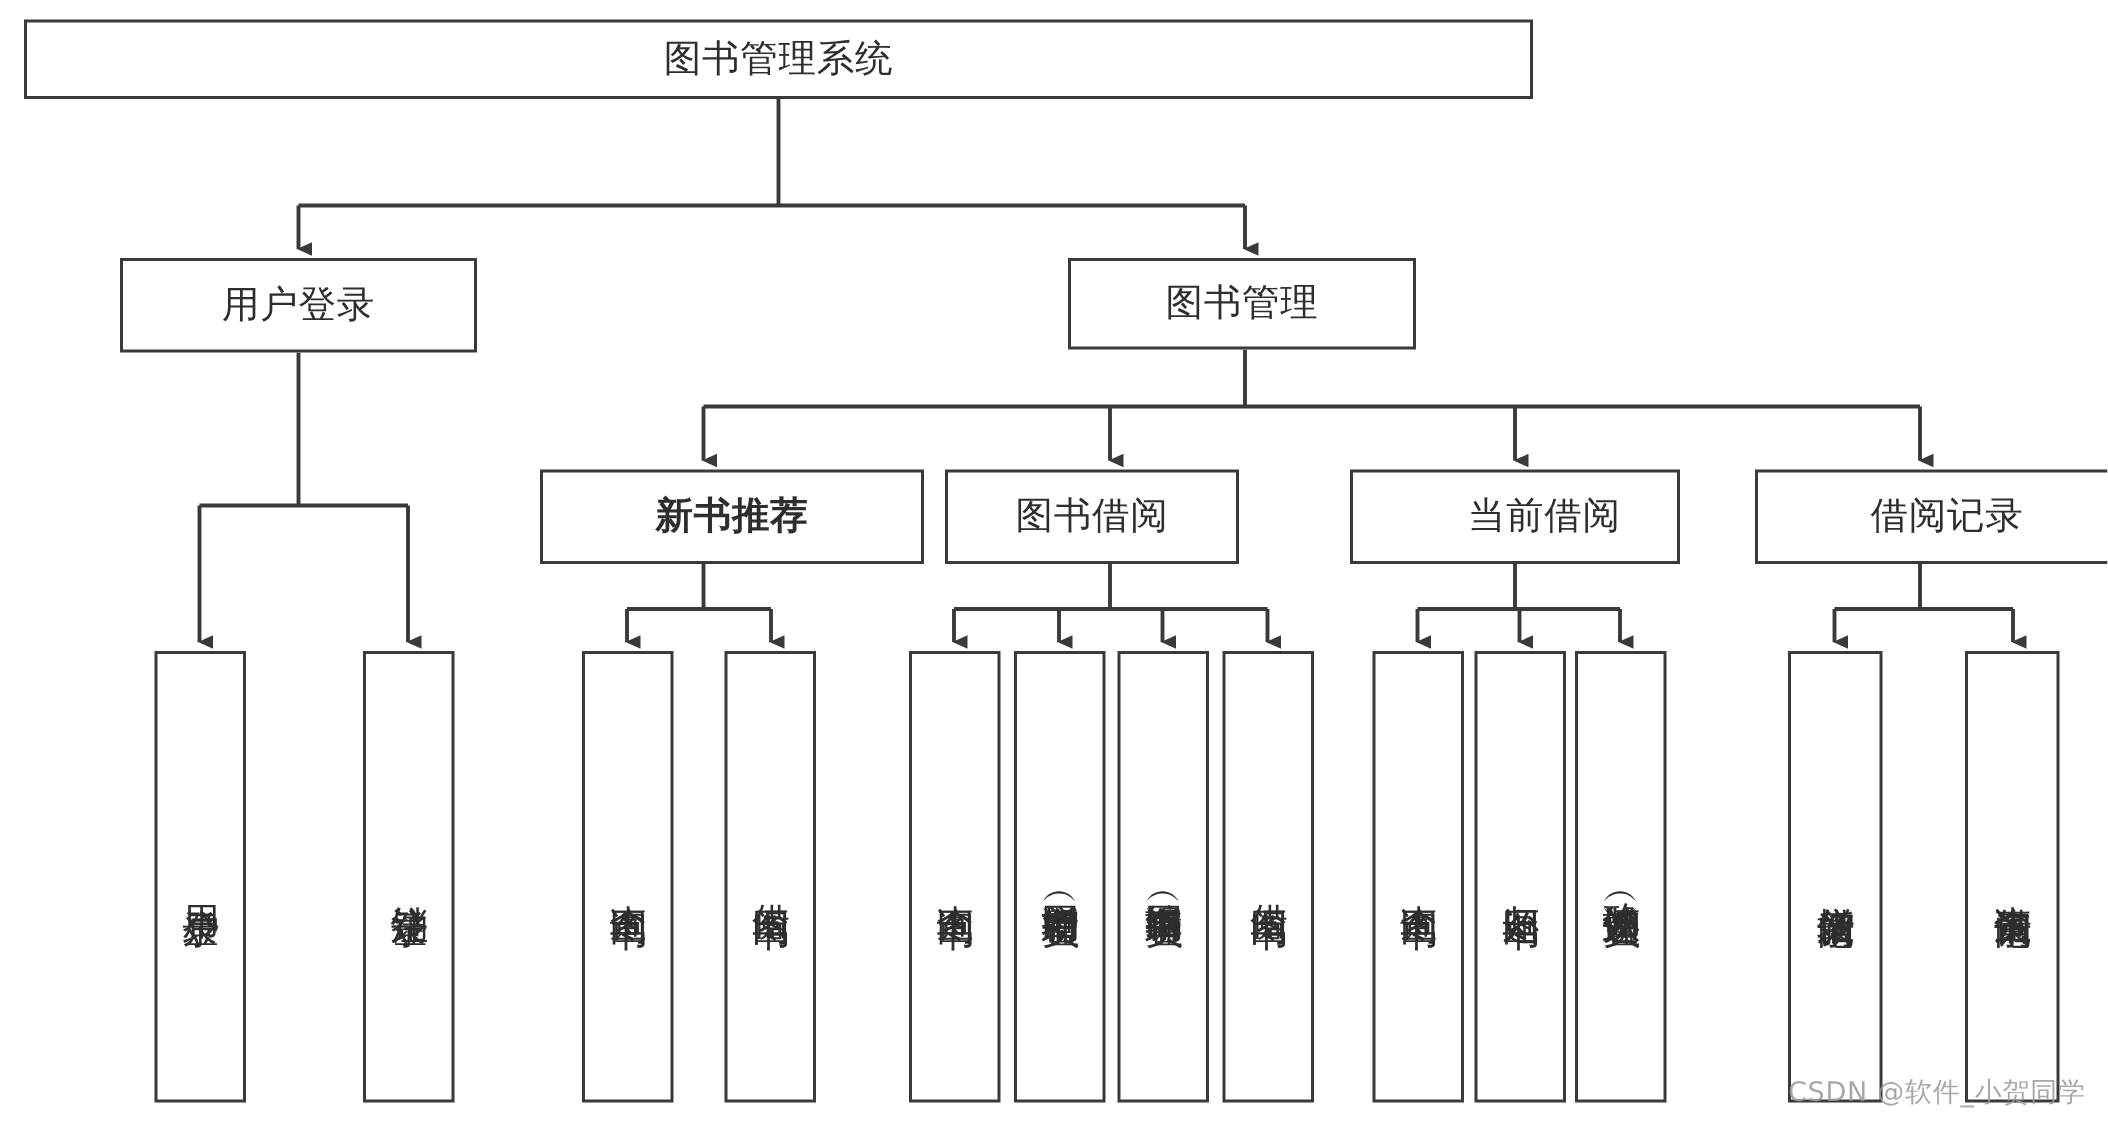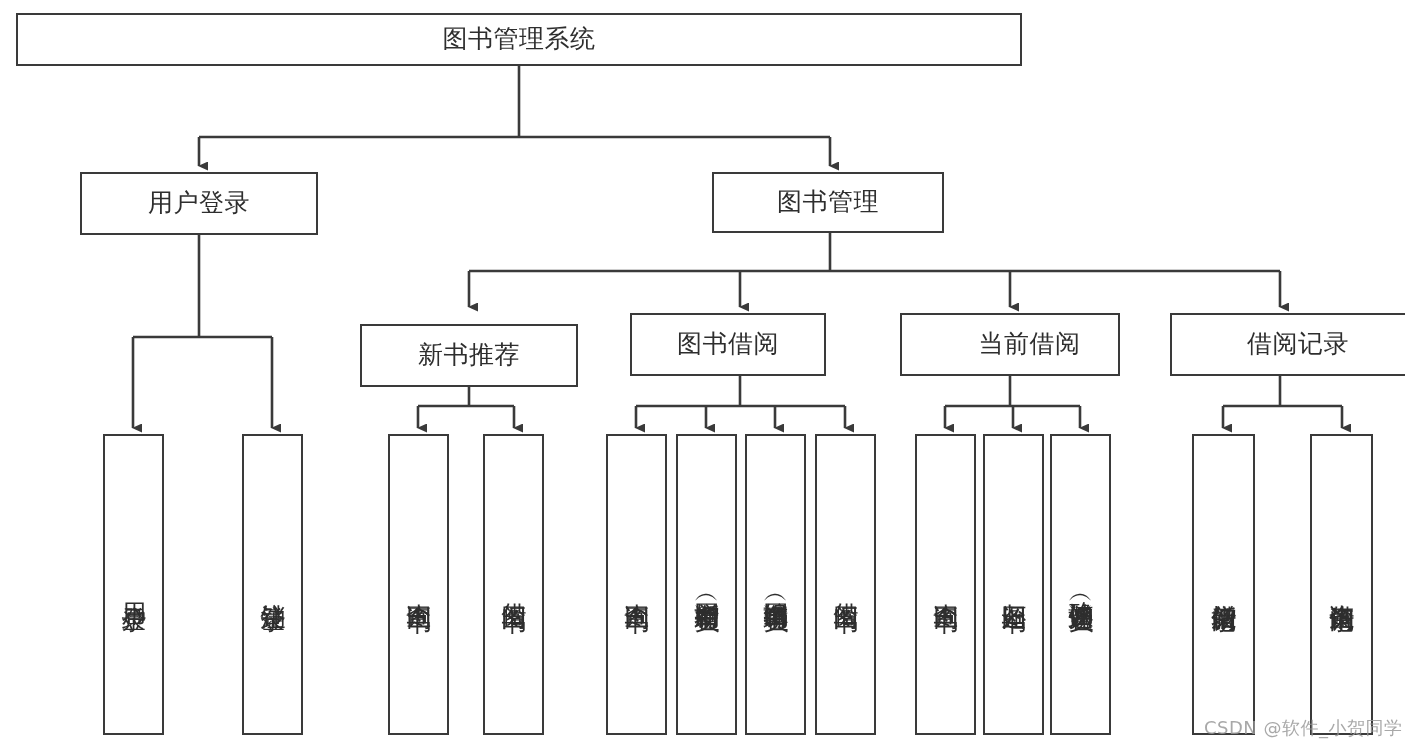--- a/index.html
+++ b/index.html
@@ -137,21 +137,21 @@
     <span class="label">图书管理系统</span>
   </div>
 
   <div class="node horiz" style="left:80px; top:172px; width:238px; height:63px;">
     <span class="label">用户登录</span>
   </div>
   <div class="node horiz" style="left:712px; top:172px; width:232px; height:61px;">
     <span class="label">图书管理</span>
   </div>
 
-  <div class="node horiz" style="left:360px; top:324px; width:218px; height:63px;">
+  <div class="node horiz" style="left:360px; top:313px; width:256px; height:63px;font-weight:bold;">
     <span class="label">新书推荐</span>
   </div>
   <div class="node horiz" style="left:630px; top:313px; width:196px; height:63px;">
     <span class="label">图书借阅</span>
   </div>
   <div class="node horiz" style="left:900px; top:313px; width:220px; height:63px;padding-left:39px;">
     <span class="label">当前借阅</span>
   </div>
   <div class="node horiz" style="left:1170px; top:313px; width:256px; height:63px;">
     <span class="label">借阅记录</span>
@@ -194,15 +194,15 @@
     <span class="label">确认归还（管理员）</span>
   </div>
 
   <div class="node vert tall" style="left:1192px; top:434px; width:63px; height:301px;">
     <span class="label">新增借阅记录</span>
   </div>
   <div class="node vert tall" style="left:1310px; top:434px; width:63px; height:301px;">
     <span class="label">查询借阅记录</span>
   </div>
 
-  <div class="watermark" style="left:1192px; top:716px;margin-left:12px;">CSDN @软件_小贺同学</div>
+  <div class="watermark" style="left:1192px; top:716px;">CSDN @软件_小贺同学</div>
 
 </div>
 
 </body></html>

